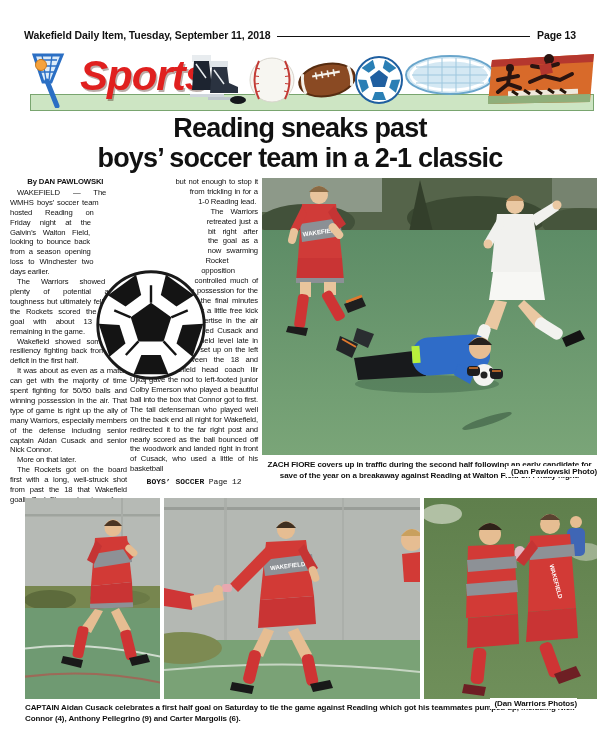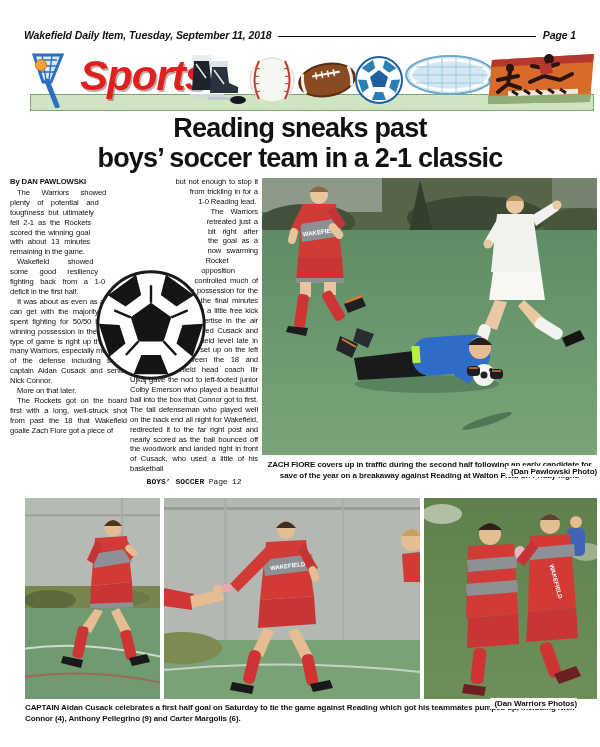--- a/index.html
+++ b/index.html
@@ -1,40 +1,40 @@
 <!DOCTYPE html>
 <html><head>
 <meta charset="utf-8">
 <style>
   html,body{margin:0;padding:0;background:#e8e8e8;}
   .page{position:relative;width:600px;height:747px;background:#ffffff;margin:0 auto;
         font-family:"Liberation Sans",sans-serif;color:#111;overflow:hidden;}
   
   .masthead{position:absolute;top:29px;left:24px;right:24px;display:flex;align-items:center;
-            font-size:10.5px;font-weight:bold;letter-spacing:-0.1px;font-style:italic;}
+            font-size:10.5px;font-weight:bold;letter-spacing:-0.1px;}
   .masthead .rule{flex:1;border-top:1.4px solid #111;margin:0 7px;height:0;position:relative;top:1px;}
   
   .banner{position:absolute;top:56px;left:24px;right:4px;height:56px;}
   .banner .greenbar{position:absolute;left:6px;right:2px;bottom:1px;height:15px;
                     background:#cde5c3;border:1px solid #79a56f;}
   .banner .bicon{position:absolute;bottom:0;}
   .sports-title{position:absolute;left:56px;top:-4px;font-size:42px;font-style:italic;font-weight:bold;
                 color:#e0201f;letter-spacing:-1px;text-shadow:1.5px 2px 0 rgba(60,20,10,0.35);}
   
   .headline{position:absolute;top:114px;left:0;width:600px;text-align:center;
             font-size:27px;line-height:29px;font-weight:bold;letter-spacing:-0.8px;
             transform:scaleY(1.04);margin:0;}
   
   .article{position:absolute;top:177px;left:10px;width:248px;}
   .col{float:left;font-size:7.7px;line-height:9.9px;letter-spacing:-0.15px;text-align:justify;}
   .col1{width:117px;margin-right:3px;}
   .col2{width:128px;}
   .col p{margin:0;text-indent:7px;}
   .col p.no-indent{text-indent:0;}
-  .byline{text-align:left;font-weight:bold;text-indent:0!important;margin-bottom:1px;}
+  .byline{text-align:center;font-weight:bold;text-indent:0!important;margin-bottom:1px;}
   .ball-spacer-r{float:right;width:34px;height:120px;margin-top:91px;margin-left:3px;
                  shape-outside:circle(58px at 58px 61px);}
   .ball-spacer-l{float:left;width:78px;height:122px;margin-top:89px;margin-right:3px;
                  shape-outside:circle(58px at 20px 62px);}
   .jump{clear:none;text-align:center;font-size:8px;margin-top:3px;font-family:Liberation Mono, monospace;}
   .jump b{letter-spacing:0;}
   .soccer-ball-art{position:absolute;left:96px;top:266px;width:110px;height:118px;}
   
   .main-photo{position:absolute;left:262px;top:178px;width:335px;height:277px;overflow:hidden;}
   .photo1{position:absolute;left:25px;top:498px;width:135px;height:201px;overflow:hidden;}
@@ -49,21 +49,21 @@
   .credit{position:absolute;right:0;bottom:17px;background:#fff;padding-left:5px;}
 </style>
 </head>
 <body>
 
 <div class="page">
 
   <header class="masthead">
     <span>Wakefield Daily Item, Tuesday, September 11, 2018</span>
     <span class="rule"></span>
-    <span>Page 1</span>
+    <span>Page 13</span>
   </header>
 
   <div class="banner">
     <div class="greenbar"></div>
 
     <span class="bicon" style="left:2px;">
       <svg width="44" height="56" viewBox="0 0 44 56">
         <path d="M8,3 L36,3 L25,30 L17,30 Z" fill="#dcebf8" stroke="#2b6fc4" stroke-width="3"></path>
         <path d="M13,8 L31,8 M11,14 L32,14 M14,20 L29,20 M16,3 L20,28 M26,3 L23,28" stroke="#2b6fc4" stroke-width="1.4" fill="none"></path>
         <circle cx="15" cy="13" r="5.5" fill="#f5a23c" stroke="#c97a1d"></circle>
@@ -149,20 +149,21 @@
 
   <h1 class="headline">
     <div>Reading sneaks past</div>
     <div>boys’ soccer team in a 2-1 classic</div>
   </h1>
 
   <div class="article">
     <div class="col col1">
       <div class="ball-spacer-r"></div>
       <div class="byline">By DAN PAWLOWSKI</div>
+      <p>WAKEFIELD — The WMHS boys’ soccer team hosted Reading on Friday night at the Galvin’s Walton Field, looking to bounce back from a season opening loss to Winchester two days earlier.</p>
       <p>The Warriors showed plenty of potential and toughness but ultimately fell 2-1 as the Rockets scored the winning goal with about 13 minutes remaining in the game.</p>
       <p>Wakefield showed some good resiliency fighting back from a 1-0 deficit in the first half.</p>
       <p>It was about as even as a match can get with the majority of time spent fighting for 50/50 balls and winning possession in the air. That type of game is right up the ally of many Warriors, especially members of the defense including senior captain Aidan Cusack and senior Nick Connor.</p>
       <p>More on that later.</p>
       <p>The Rockets got on the board first with a long, well-struck shot from past the 18 that Wakefield goalie Zach Fiore got a piece of</p>
     </div>
     <div class="col col2">
       <div class="ball-spacer-l"></div>
       <p class="no-indent">but not enough to stop it from trickling in for a 1-0 Reading lead.</p>
       <p>The Warriors retreated just a bit right after the goal as a now swarming Rocket opposition controlled much of the possession for the majority of the final minutes of the first half. It took a little free kick magic and some expertise in the air from the aforementioned Cusack and Connor to get Wakefield level late in the half. With a kick set up on the left side right in-between the 18 and midfield, Wakefield head coach Ilir Ujkaj gave the nod to left-footed junior Colby Emerson who played a beautiful ball into the box that Connor got to first. The tall defenseman who played well on the back end all night for Wakefield, redirected it to the far right post and nearly scored as the ball bounced off the woodwork and landed right in front of Cusack, who used a little of his basketball</p>

